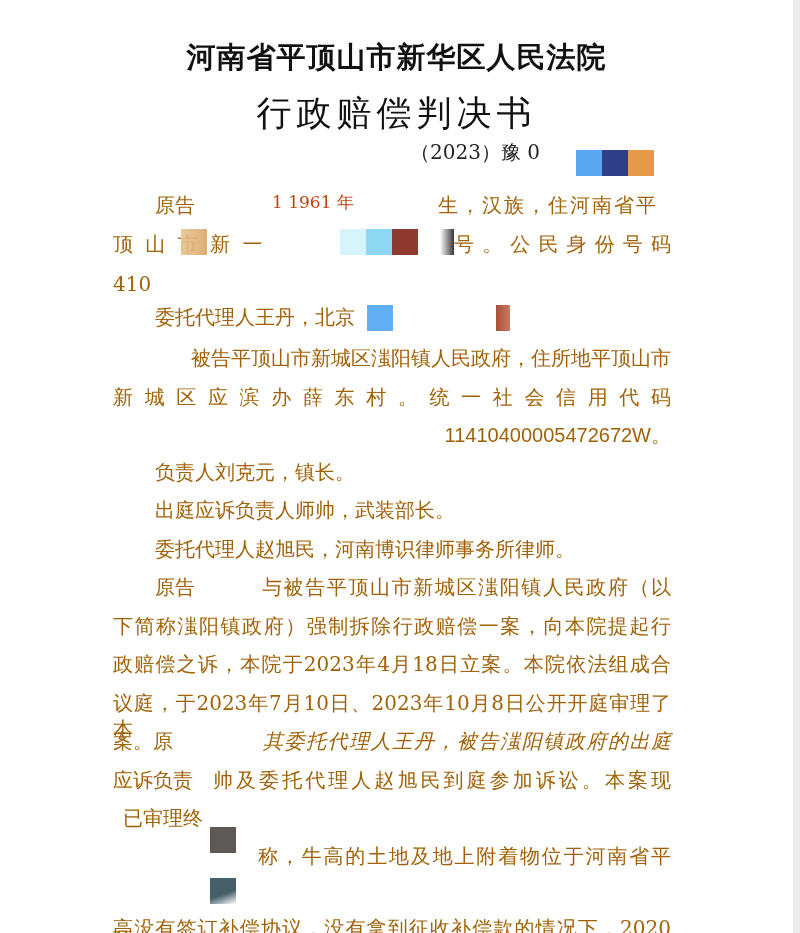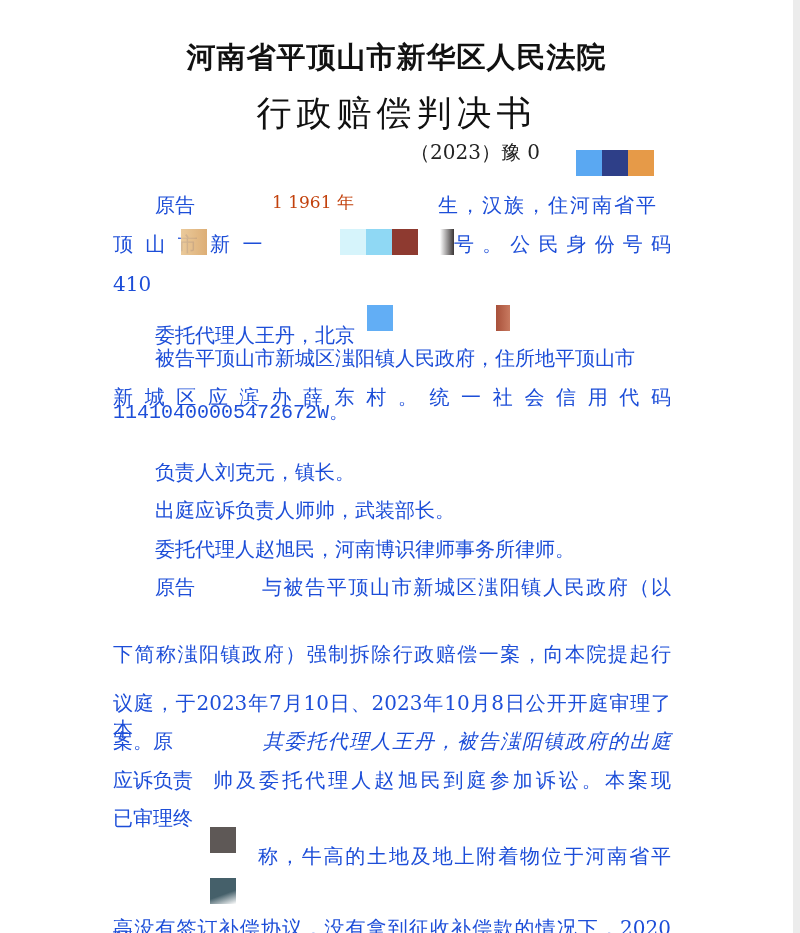--- a/index.html
+++ b/index.html
@@ -60,21 +60,21 @@
     position: absolute;
     display: block;
   }
   .line {
     position: absolute;
     left: 113px;
     width: 558px;
     font-size: 20px;
     line-height: 26px;
     white-space: nowrap;
-    color: #1d4ed8;
+    color: #a16207;
   }
   .line.indent { left: 155px; }
   .line.justify {
     text-align: justify;
     text-align-last: justify;
     white-space: normal;
   }
   .faint { color: #c2410c; }
 </style>
 </head>
@@ -97,41 +97,42 @@
   <div class="line" style="top:231px;left:113px;width:140px;letter-spacing:3px;">顶 山 市 新  一</div>
   <span class="redact" style="left:181px;top:229px;width:26px;height:26px;background:linear-gradient(90deg,#e8c490,#d9a566);opacity:0.9;"></span>
   <span class="redact" style="left:340px;top:229px;width:26px;height:26px;background:#d6f4fb;"></span>
   <span class="redact" style="left:366px;top:229px;width:26px;height:26px;background:#8fd8f4;"></span>
   <span class="redact" style="left:392px;top:229px;width:26px;height:26px;background:#8e3a30;"></span>
   <span class="redact" style="left:440px;top:229px;width:14px;height:26px;background:linear-gradient(90deg,#ffffff,#3a3535);"></span>
   <div class="line justify" style="top:231px;left:454px;width:217px;">号 。 公 民 身 份 号 码</div>
 
   <div class="line" style="top:271px;">410</div>
 
-  <div class="line" style="top:322px;left:155px;width:230px;">委托代理人王丹，北京</div>
+  <div class="line" style="top:304px;left:155px;width:230px;">委托代理人王丹，北京</div>
   <span class="redact" style="left:367px;top:305px;width:26px;height:26px;background:#62aef5;"></span>
   <span class="redact" style="left:496px;top:305px;width:14px;height:26px;background:linear-gradient(90deg,#a8503a,#c87a60);"></span>
 
-  <div class="line indent" style="top:345px;width:516px;">被告平顶山市新城区滍阳镇人民政府，住所地平顶山市</div>
+  <div class="line indent" style="top:345px;width:516px;text-align:right;">被告平顶山市新城区滍阳镇人民政府，住所地平顶山市</div>
   <div class="line justify" style="top:384px;">新 城 区 应 滨 办 薛 东 村 。 统 一 社 会 信 用 代 码</div>
-  <div class="line" style="top:400px;font-family:Liberation Mono, monospace;">11410400005472672W。</div>
+  <div class="line" style="top:422px;font-family:Liberation Sans, sans-serif;text-align:right;">11410400005472672W。</div>
 
   <div class="line indent" style="top:459px;">负责人刘克元，镇长。</div>
   <div class="line indent" style="top:497px;">出庭应诉负责人师帅，武装部长。</div>
   <div class="line indent" style="top:536px;">委托代理人赵旭民，河南博识律师事务所律师。</div>
 
   <div class="line" style="top:574px;left:155px;width:60px;">原告</div>
   <div class="line justify" style="top:574px;left:262px;width:409px;">与被告平顶山市新城区滍阳镇人民政府（以</div>
-  <div class="line justify" style="top:641px;">下简称滍阳镇政府）强制拆除行政赔偿一案，向本院提起行</div>
+  <div class="line justify" style="top:613px;">下简称滍阳镇政府）强制拆除行政赔偿一案，向本院提起行</div>
+  <div class="line justify" style="top:651px;">政赔偿之诉，本院于2023年4月18日立案。本院依法组成合</div>
   <div class="line justify" style="top:690px;">议庭，于2023年7月10日、2023年10月8日公开开庭审理了本</div>
   <div class="line" style="top:728px;left:113px;width:80px;">案。原</div>
   <div class="line justify" style="top:728px;left:263px;width:408px;font-style:italic;">其委托代理人王丹，被告滍阳镇政府的出庭</div>
   <div class="line" style="top:767px;left:113px;width:90px;">应诉负责</div>
   <div class="line justify" style="top:767px;left:213px;width:458px;">帅及委托代理人赵旭民到庭参加诉讼。本案现</div>
-  <div class="line" style="top:805px;left:113px;width:100px;">已审理终</div>
+  <div class="line" style="top:805px;left:113px;width:100px;text-align:center;">已审理终</div>
 
   <span class="redact" style="left:210px;top:827px;width:26px;height:26px;background:#5e5856;"></span>
   <div class="line justify" style="top:843px;left:258px;width:413px;">称，牛高的土地及地上附着物位于河南省平</div>
   <div class="line" style="top:882px;left:113px;width:50px;margin-top:44px;">顶山</div>
   <span class="redact" style="left:210px;top:878px;width:26px;height:26px;background:linear-gradient(160deg,#45606a 60%,#ffffff);"></span>
   <div class="line justify" style="top:915px;">高没有签订补偿协议，没有拿到征收补偿款的情况下，2020</div>
 
 </div>
 <div class="edge-strip"></div>
 

